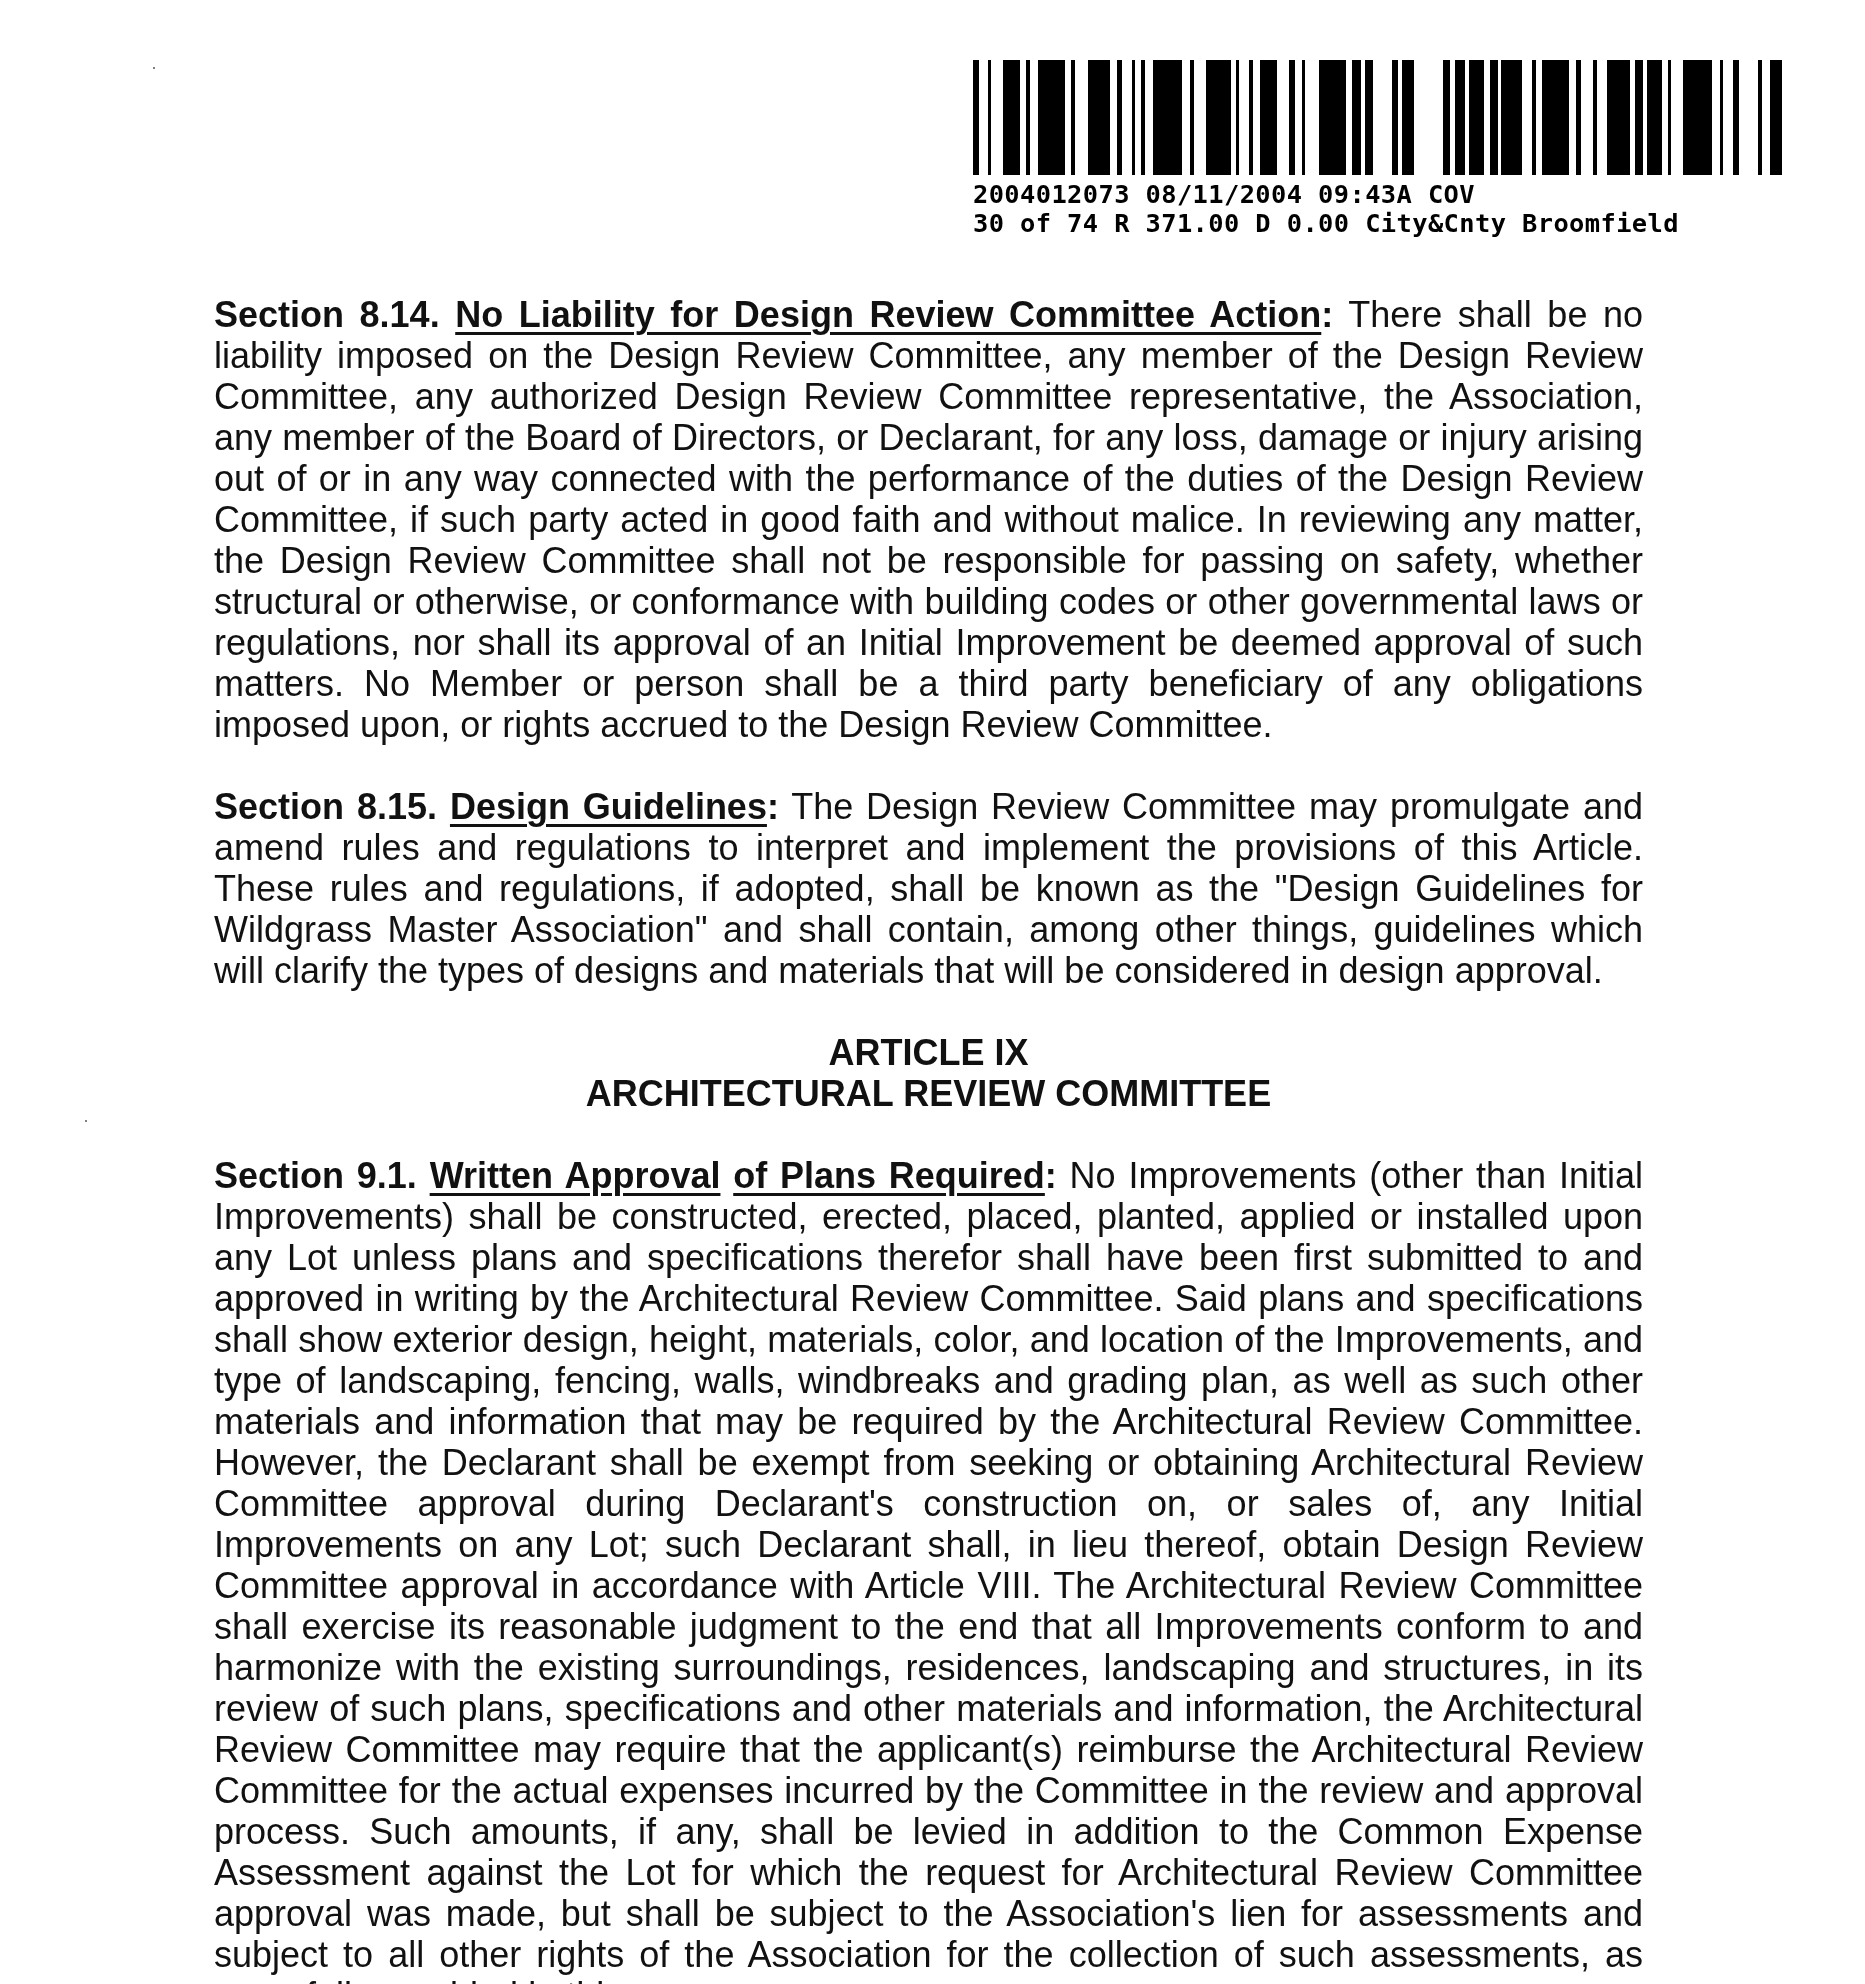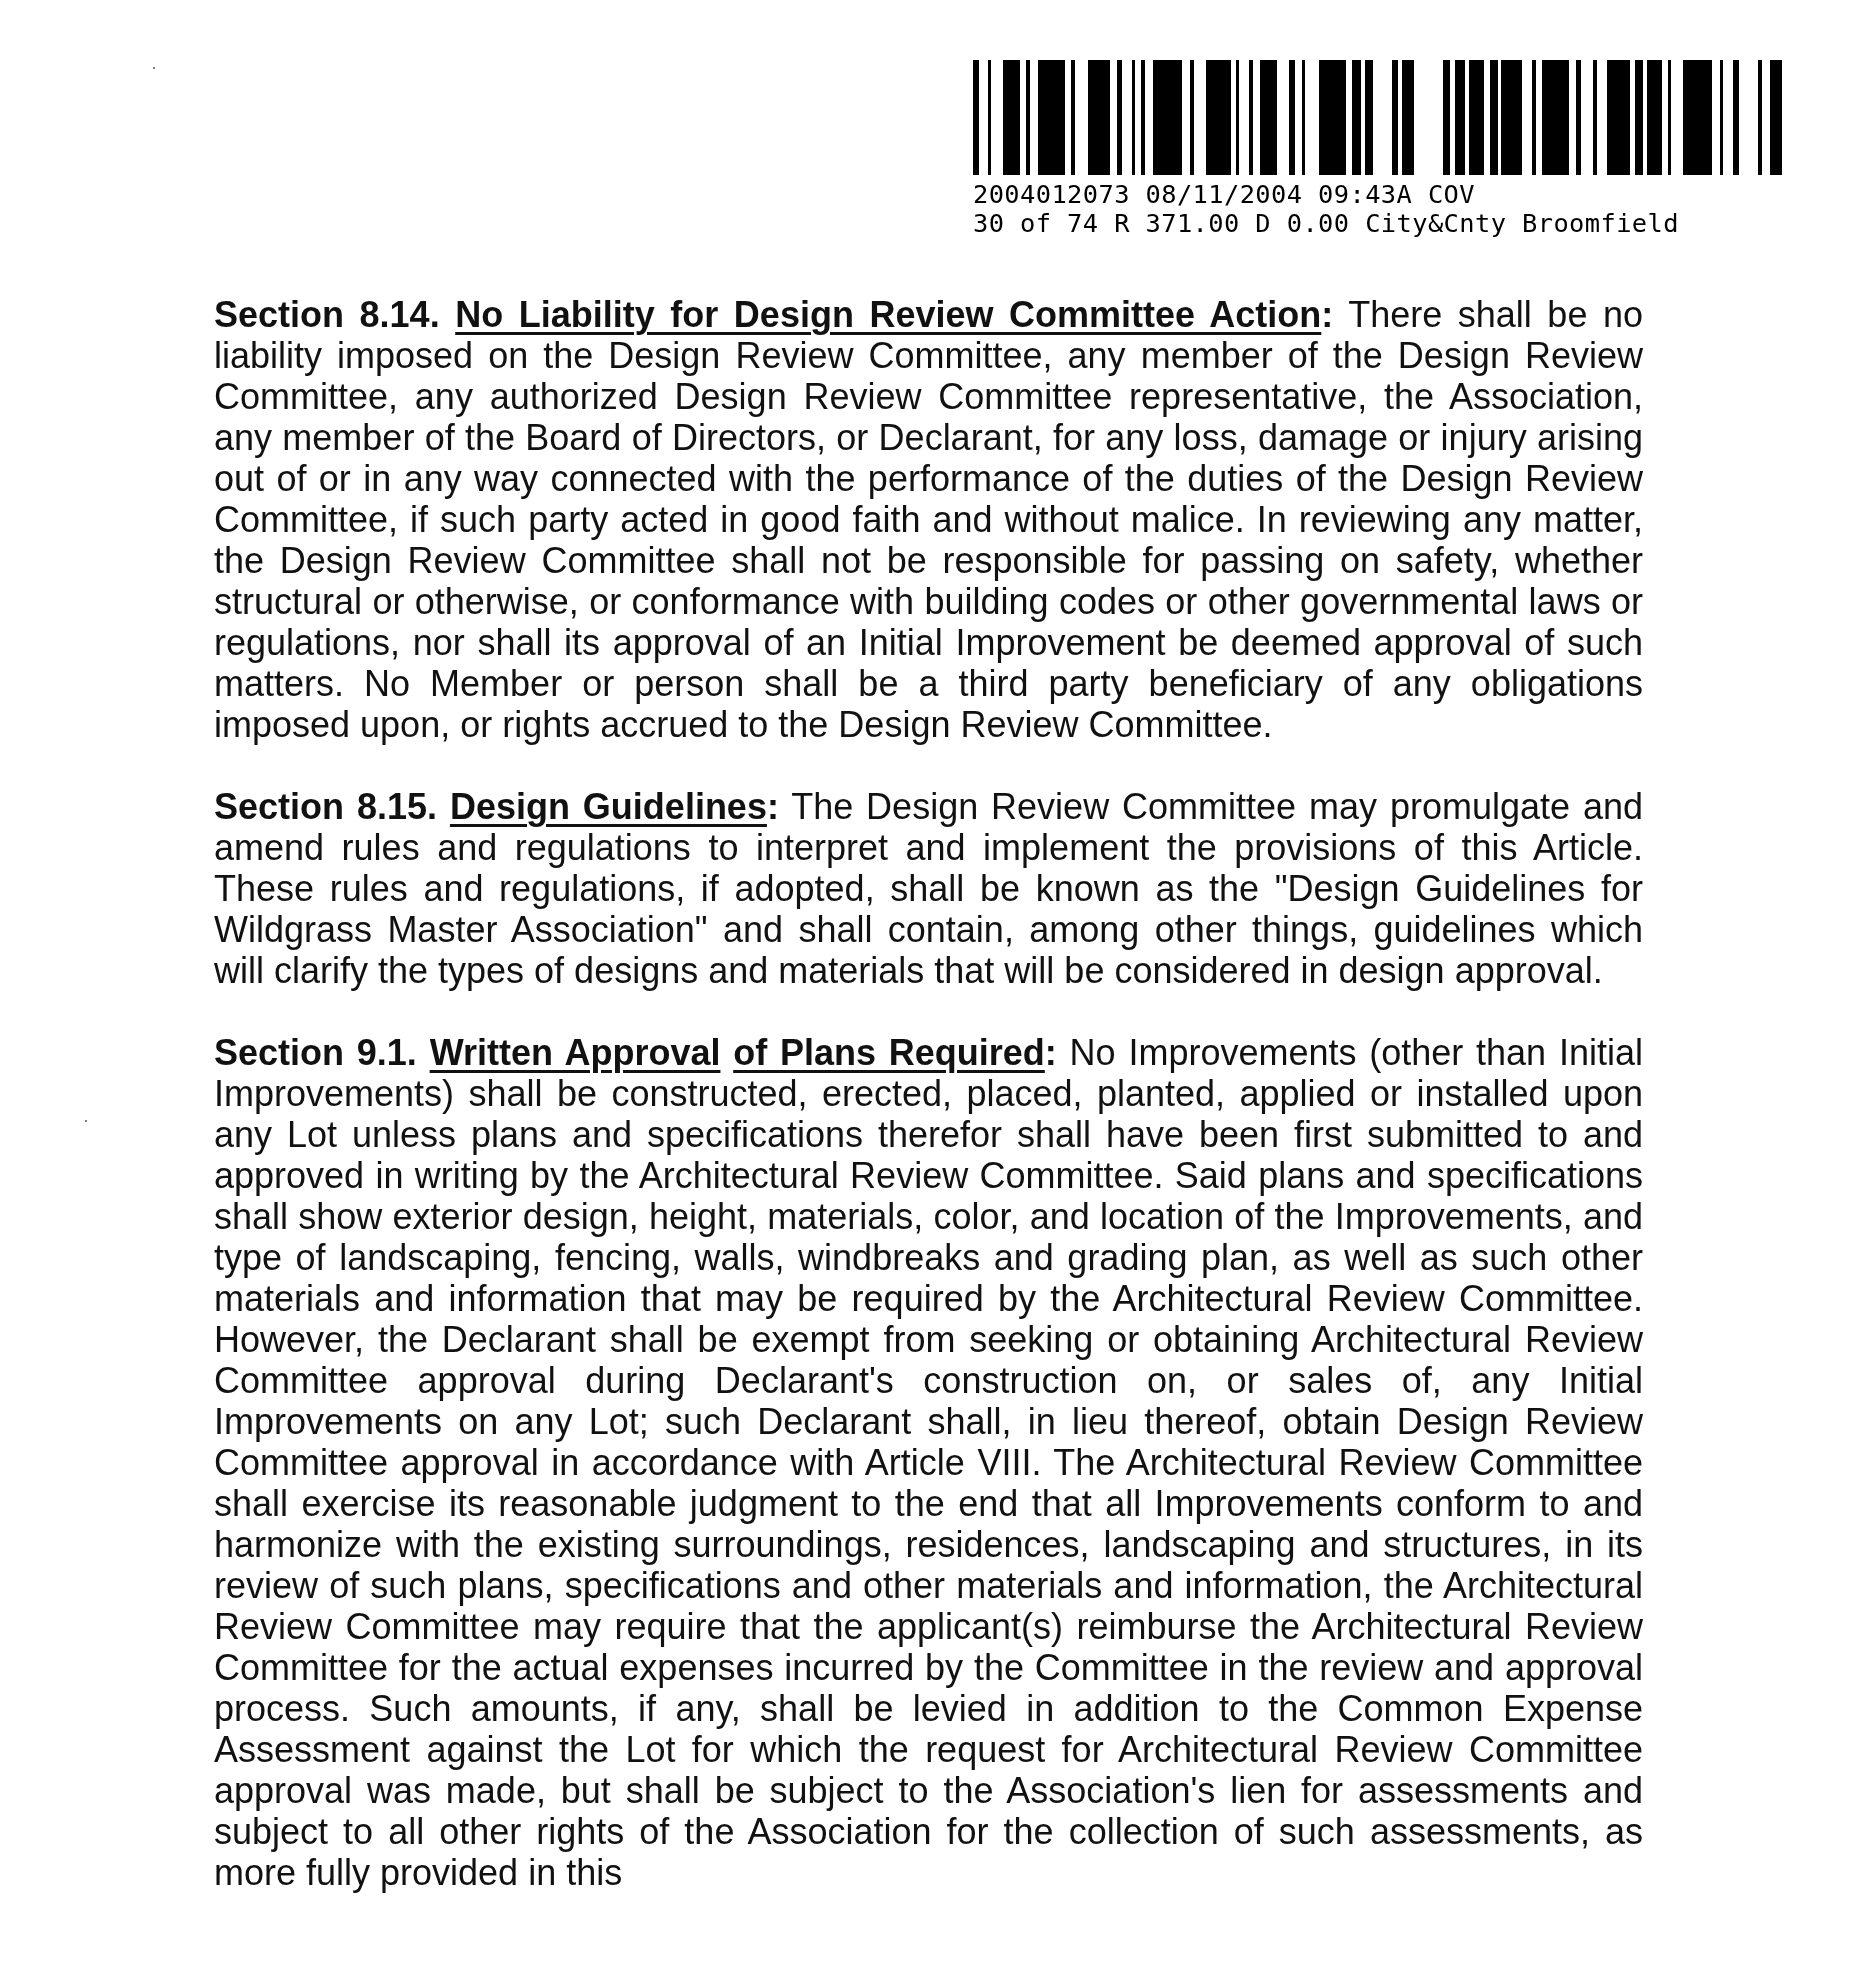--- a/index.html
+++ b/index.html
@@ -3,21 +3,21 @@
   <meta charset="utf-8">
   <style>
     html, body { margin: 0; padding: 0; background: #ffffff; }
     body { width: 1866px; height: 2608px; position: relative; overflow: hidden; color: #111111; }
     .page { position: absolute; left: 0; top: 0; width: 1866px; height: 2608px; background: #ffffff; }
 
     
     .stamp { position: absolute; left: 973px; top: 60px; width: 854px; }
     .barcode { position: absolute; left: 0; top: 0; width: 838px; height: 115px; display: flex; align-items: stretch; }
     .barcode span { display: block; background: #000; height: 100%; }
-    .stamp-line { position: absolute; left: 0; font-family: "DejaVu Sans Mono", "Liberation Mono", monospace; font-weight: normal; font-size: 25.4px; letter-spacing: 0.4px; white-space: nowrap; color: #000; }
+    .stamp-line { position: absolute; left: 0; font-family: "DejaVu Sans Mono", "Liberation Mono", monospace; font-weight: bold; font-size: 25.4px; letter-spacing: 0.4px; white-space: nowrap; color: #000; }
     .stamp-line.l1 { top: 119px; }
     .stamp-line.l2 { top: 148px; }
 
     
     .body-text { position: absolute; left: 214px; top: 294px; width: 1429px; font-family: "Liberation Sans", sans-serif; font-size: 36px; line-height: 41px; text-align: justify; color: #111; }
     .para { margin: 0 0 41px 0; }
     .sec-num { font-weight: bold; }
     .sec-title { font-weight: bold; text-decoration: underline; text-decoration-thickness: 2.8px; text-underline-offset: 4.8px; }
     .article-head { text-align: center; font-weight: bold; margin: 0 0 41px 0; }
     .article-head div { text-align: center; }
@@ -116,20 +116,24 @@
     <div class="stamp-line l1">2004012073 08/11/2004 09:43A COV</div>
     <div class="stamp-line l2">30 of 74 R 371.00 D 0.00 City&amp;Cnty Broomfield</div>
   </div>
 
   <div class="body-text">
 
     <p class="para"><span class="sec-num">Section 8.14.</span> <span class="sec-title">No Liability for Design Review Committee Action</span><span class="sec-num">:</span><span> There shall be no liability imposed on the Design Review Committee, any member of the Design Review Committee, any authorized Design Review Committee representative, the Association, any member of the Board of Directors, or Declarant, for any loss, damage or injury arising out of or in any way connected with the performance of the duties of the Design Review Committee, if such party acted in good faith and without malice. In reviewing any matter, the Design Review Committee shall not be responsible for passing on safety, whether structural or otherwise, or conformance with building codes or other governmental laws or regulations, nor shall its approval of an Initial Improvement be deemed approval of such matters. No Member or person shall be a third party beneficiary of any obligations imposed upon, or rights accrued to the Design Review Committee.</span></p>
 
     <p class="para"><span class="sec-num">Section 8.15.</span> <span class="sec-title">Design Guidelines</span><span class="sec-num">:</span><span> The Design Review Committee may promulgate and amend rules and regulations to interpret and implement the provisions of this Article. These rules and regulations, if adopted, shall be known as the "Design Guidelines for Wildgrass Master Association" and shall contain, among other things, guidelines which will clarify the types of designs and materials that will be considered in design approval.</span></p>
 
+    <div class="article-head">
+      <div>ARTICLE IX</div>
+      <div>ARCHITECTURAL REVIEW COMMITTEE</div>
+    </div>
 
     <p class="para"><span class="sec-num">Section 9.1.</span> <span class="sec-title">Written Approval</span> <span class="sec-title">of Plans Required</span><span class="sec-num">:</span><span> No Improvements (other than Initial Improvements) shall be constructed, erected, placed, planted, applied or installed upon any Lot unless plans and specifications therefor shall have been first submitted to and approved in writing by the Architectural Review Committee. Said plans and specifications shall show exterior design, height, materials, color, and location of the Improvements, and type of landscaping, fencing, walls, windbreaks and grading plan, as well as such other materials and information that may be required by the Architectural Review Committee. However, the Declarant shall be exempt from seeking or obtaining Architectural Review Committee approval during Declarant's construction on, or sales of, any Initial Improvements on any Lot; such Declarant shall, in lieu thereof, obtain Design Review Committee approval in accordance with Article VIII. The Architectural Review Committee shall exercise its reasonable judgment to the end that all Improvements conform to and harmonize with the existing surroundings, residences, landscaping and structures, in its review of such plans, specifications and other materials and information, the Architectural Review Committee may require that the applicant(s) reimburse the Architectural Review Committee for the actual expenses incurred by the Committee in the review and approval process. Such amounts, if any, shall be levied in addition to the Common Expense Assessment against the Lot for which the request for Architectural Review Committee approval was made, but shall be subject to the Association's lien for assessments and subject to all other rights of the Association for the collection of such assessments, as more fully provided in this</span></p>
   </div>
 
   <div class="speck" style="left:153px;top:67px;"></div>
   <div class="speck" style="left:85px;top:1120px;"></div>
 </div>
 
 
 </body></html>

